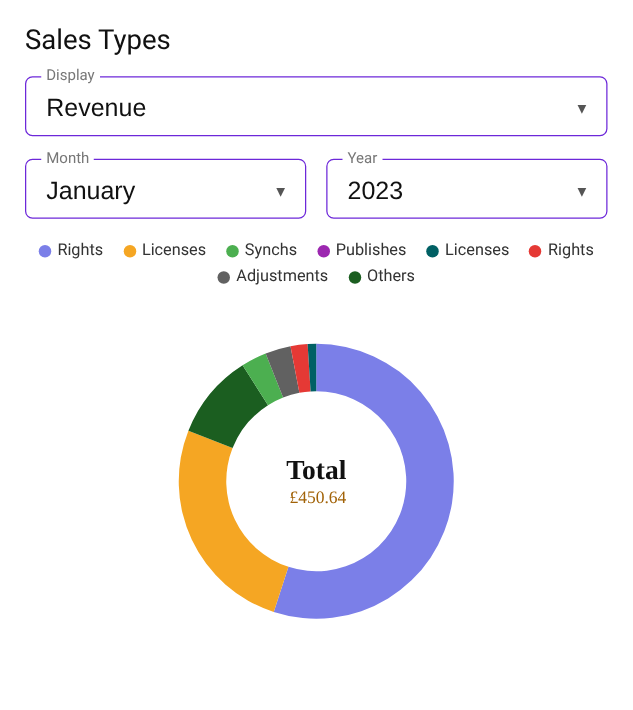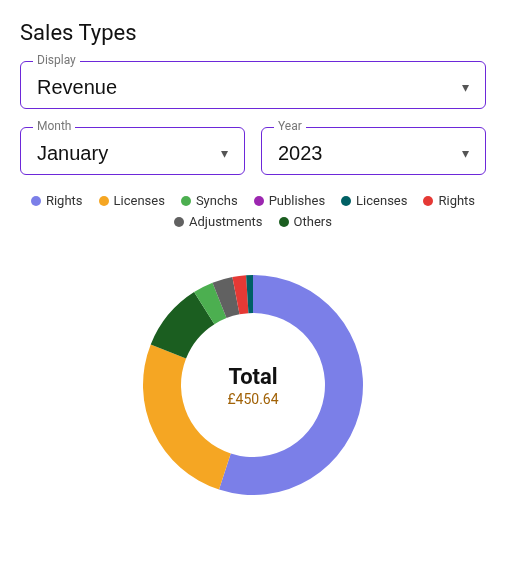--- a/index.html
+++ b/index.html
@@ -99,21 +99,22 @@
     }
     .donut-svg {
       width: 280px;
       height: 280px;
     }
     .chart-center-text {
       position: absolute;
       top: 50%;
       left: 50%;
       transform: translate(-50%, -50%);
-      text-align: center;
+      text-align: right;
+      font-family: Liberation Serif, serif;
     }
     .chart-center-label {
       font-size: 22px;
       font-weight: 700;
       color: #111;
     }
     .chart-center-value {
       font-size: 14px;
       color: #a16207;
       margin-top: 2px;

